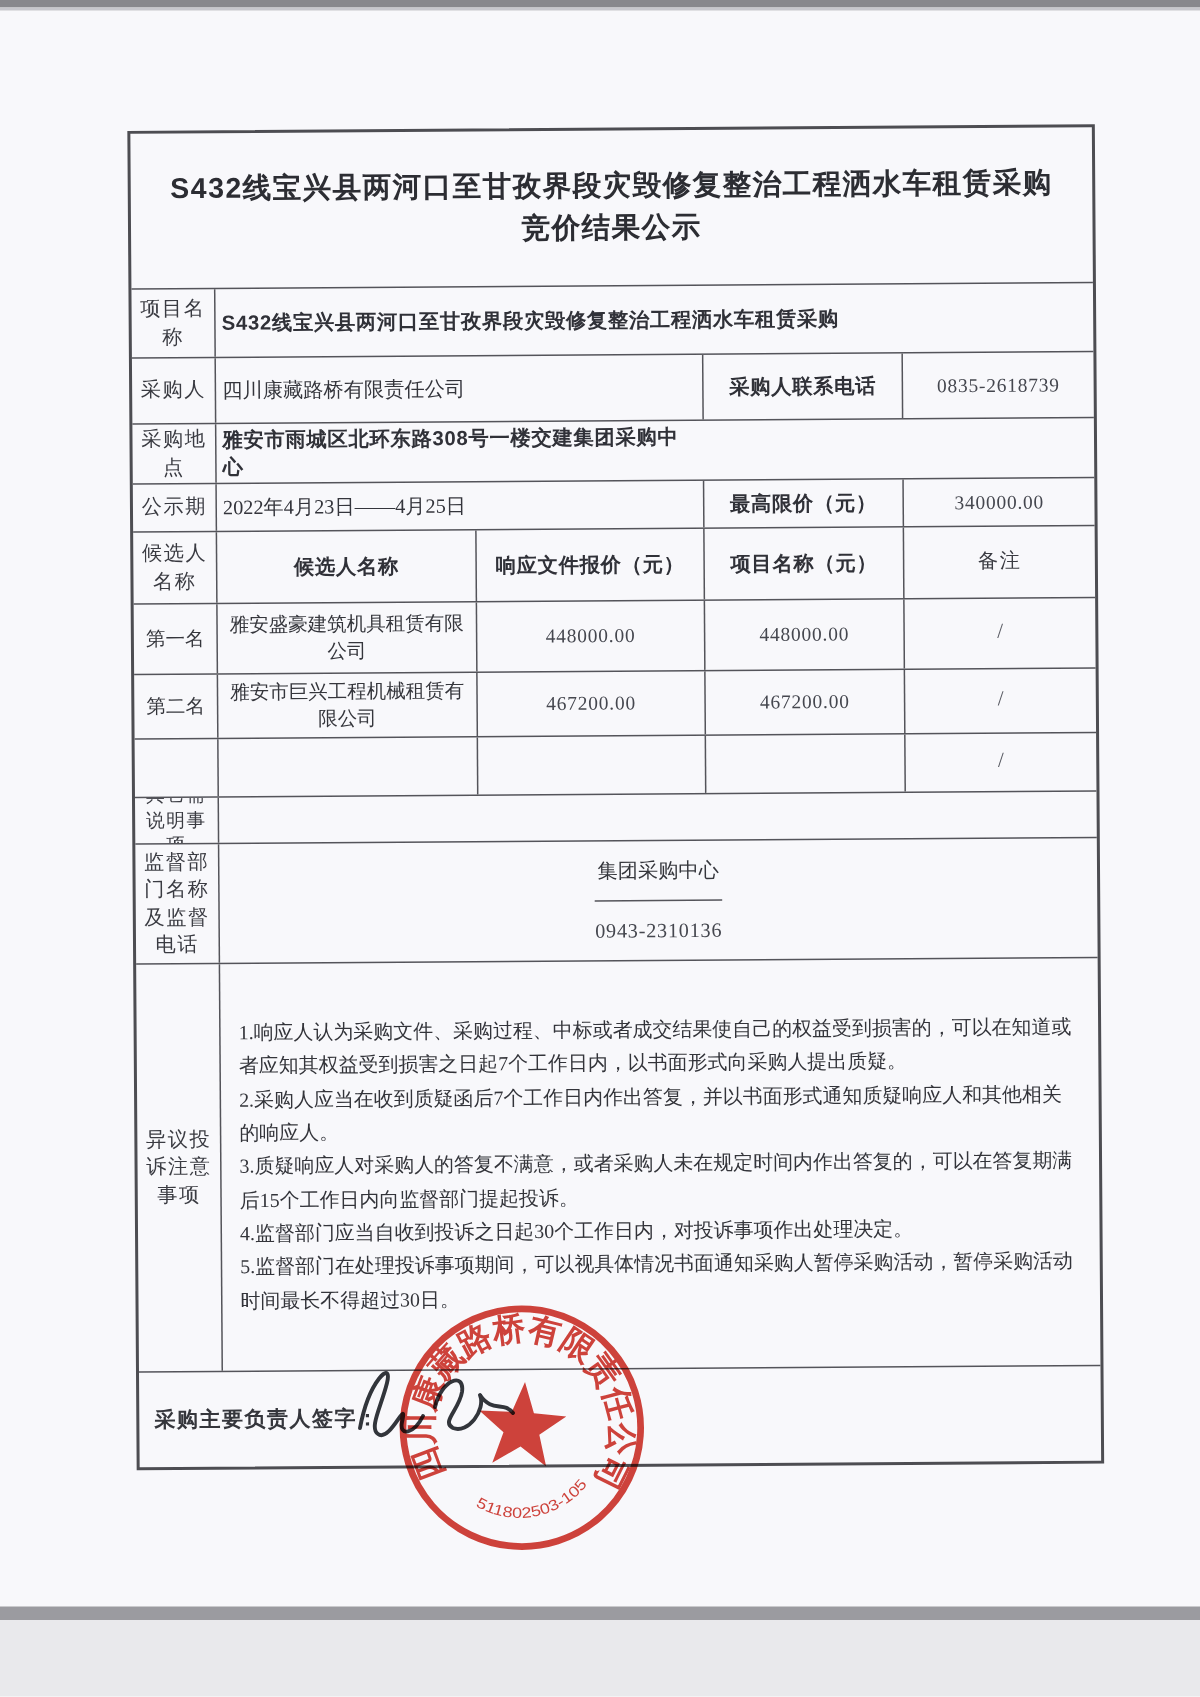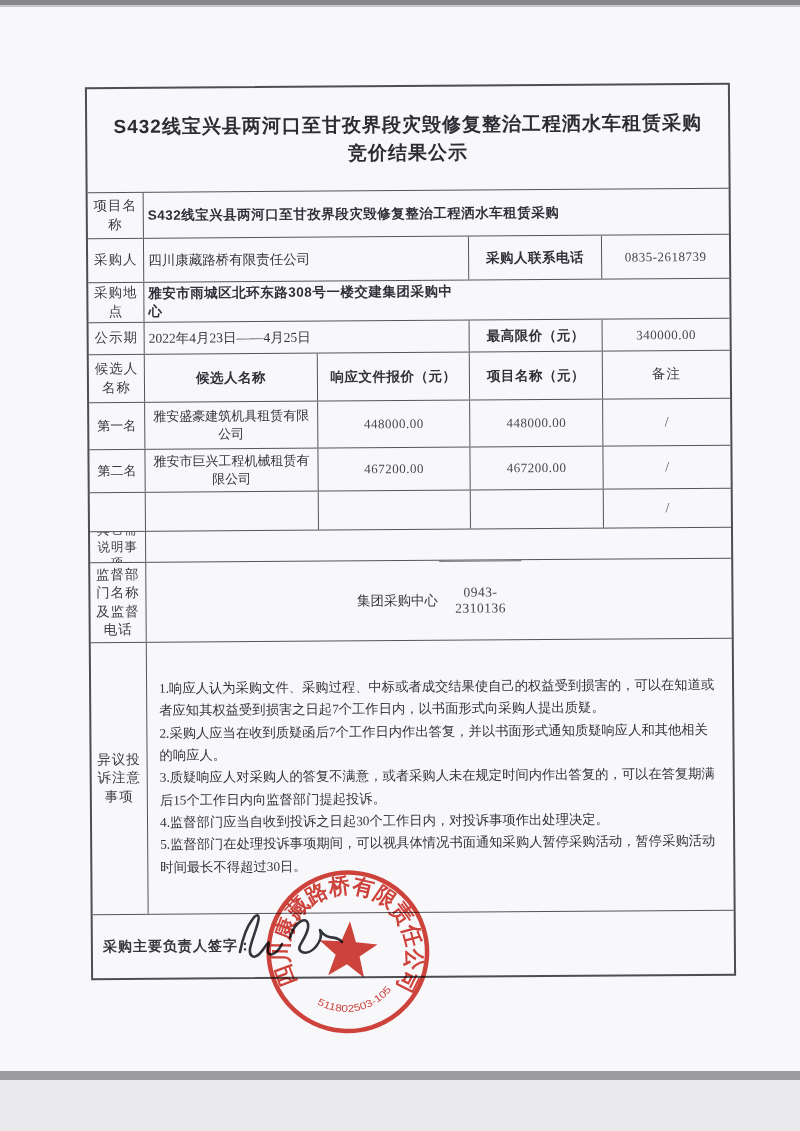--- a/index.html
+++ b/index.html
@@ -53,21 +53,21 @@
   }
   .lab-strong {
     font-family:"Liberation Sans","DejaVu Sans",sans-serif;
     font-weight:bold; font-size:13.5px; letter-spacing:.5px; color:#303138;
   }
   .num { font-size:13px; color:#45474f; letter-spacing:.5px; }
   .rank { font-family:"Liberation Sans","DejaVu Sans",sans-serif; font-weight:normal; font-size:13px; }
   .name-cell { font-size:13px; line-height:1.4; }
   .slash { font-size:14px; color:#54565e; }
 
-  .sup-values { display:flex; flex-direction:row; height:100%; }
+  .sup-values { display:flex; flex-direction:column; height:100%; }
   .sup-values > div { flex:1; display:flex; align-items:center; justify-content:center; font-size:13.5px; }
   .sup-values > div + div { border-top:1.5px solid #54545a; }
 
   .obj-cell { padding:10px 12px; }
   .obj-text { font-size:13.3px; line-height:1.68; text-align:left; color:#33343a; }
   .sig-label {
     font-family:"Liberation Sans","DejaVu Sans",sans-serif;
     font-weight:bold; font-size:14px; letter-spacing:1px; padding-left:10px;
   }
 

